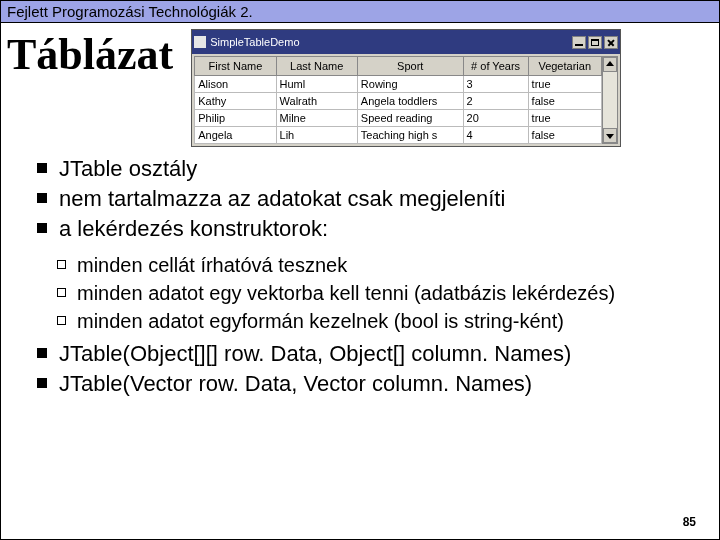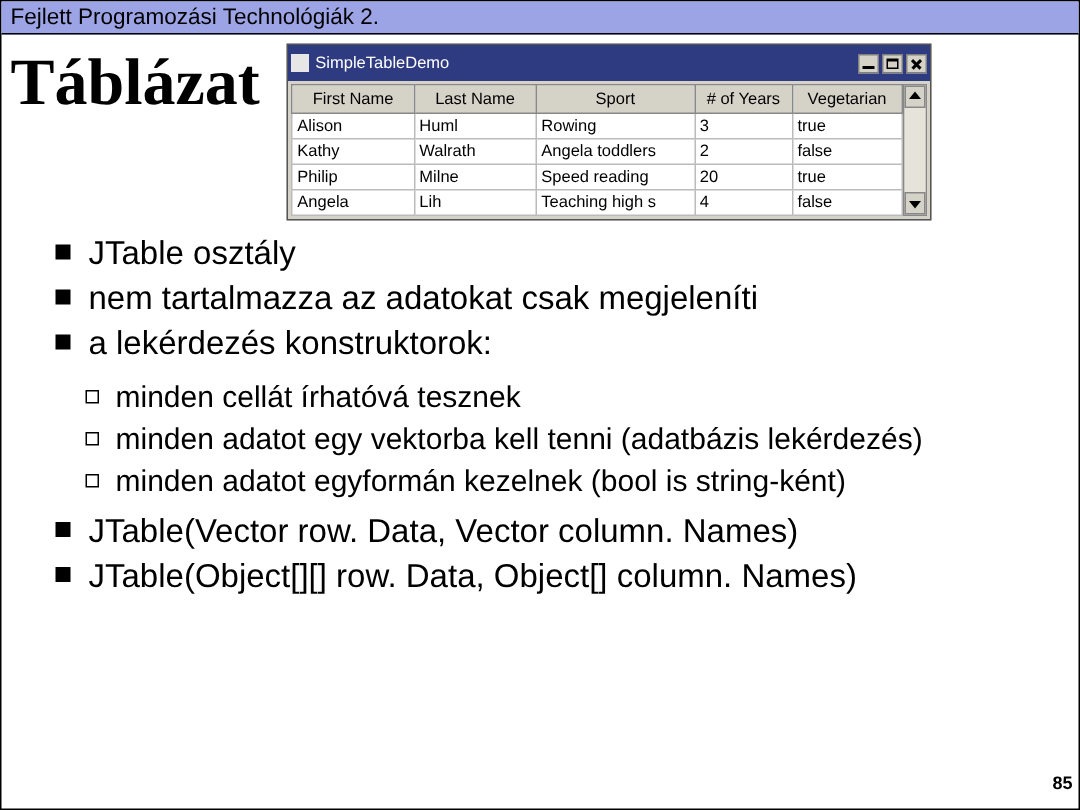--- a/index.html
+++ b/index.html
@@ -205,21 +205,21 @@
     position: absolute;
     left: 0;
     top: 7px;
     width: 9px;
     height: 9px;
     border: 1px solid #000;
     box-sizing: border-box;
   }
   .page-number {
     position: absolute;
-    right: 4px;
+    right: 23px;
     bottom: 10px;
     font-family: Arial, sans-serif;
     font-size: 12px;
     font-weight: bold;
   }
 </style>
 </head>
 <body>
 
 <div class="slide">
@@ -300,19 +300,19 @@
       <li>JTable osztály</li>
       <li>nem tartalmazza az adatokat csak megjeleníti</li>
       <li>a lekérdezés konstruktorok:</li>
     </ul>
     <ul class="level2">
       <li>minden cellát írhatóvá tesznek</li>
       <li>minden adatot egy vektorba kell tenni (adatbázis lekérdezés)</li>
       <li>minden adatot egyformán kezelnek (bool is string-ként)</li>
     </ul>
     <ul class="level1">
+      <li>JTable(Object[][] row. Data, Object[] column. Names)</li>
       <li>JTable(Vector row. Data, Vector column. Names)</li>
-      <li>JTable(Object[][] row. Data, Object[] column. Names)</li>
     </ul>
   </div>
 
   <div class="page-number">85</div>
 </div>
 
 </body></html>

